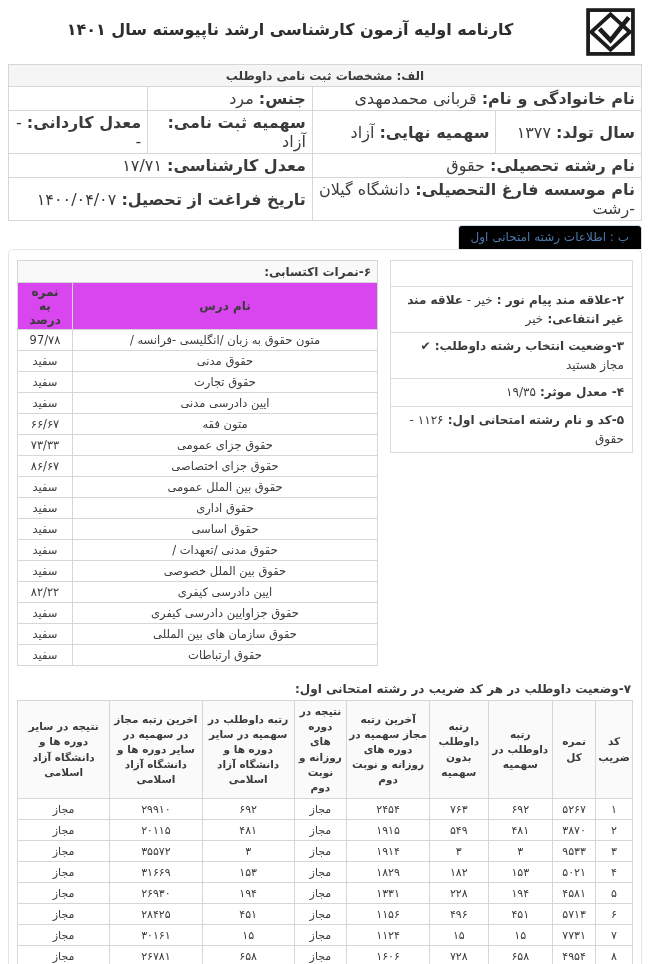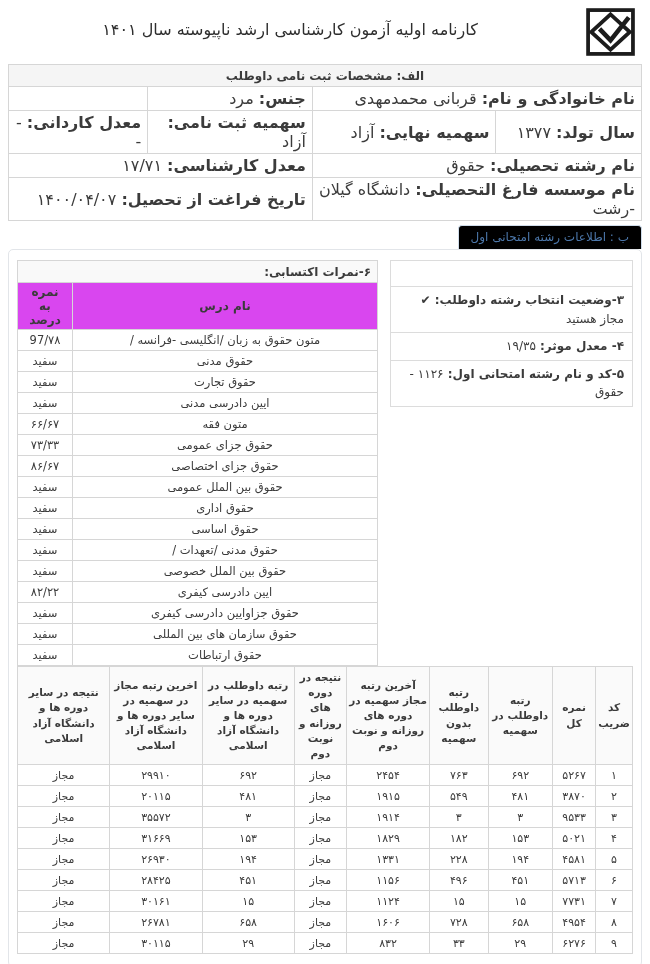--- a/index.html
+++ b/index.html
@@ -7,21 +7,21 @@
   body {
     width:650px; min-height:964px;
     font-family:"DejaVu Sans","Liberation Sans",sans-serif;
     color:#3b3b3b; font-size:12px;
     padding:6px 8px 10px;
   }
   
   .hdr { position:relative; height:52px; margin-bottom:6px; }
   .hdr-title {
     position:absolute; top:14px; right:70px; left:0;
-    text-align:center; font-size:16px; font-weight:normal; color:#2e2e2e;
+    text-align:center; font-size:16px; font-weight:bold; color:#2e2e2e;
   }
   .hdr-logo { position:absolute; top:2px; left:auto; right:4px; width:56px; height:48px; }
   
   table { border-collapse:collapse; width:100%; }
   td,th { border:1px solid #d6d6d6; padding:2px 6px; vertical-align:middle; }
   .lbl { font-weight:bold; }
   
   .secA td { height:21px; font-size:16px; text-align:right; }
   .secA .sec-hd { background:#f5f5f5; text-align:center; font-weight:bold; height:22px;margin-left:36px; }
   
@@ -103,20 +103,21 @@
 
 <div class="badge-wrap">
   <span class="badge">ب : اطلاعات رشته امتحانی اول</span>
 </div>
 
 <div class="panelB">
   <div class="b-flex">
 
     <div class="info-box">
         <div class="info-row blank"></div>
+        <div class="info-row"><span class="lbl">۲-علاقه مند پیام نور : </span><span>خیر</span><span> - </span><span class="lbl">علاقه مند غیر انتفاعی: </span><span>خیر</span></div>
         <div class="info-row"><span class="lbl">۳-وضعیت انتخاب رشته داوطلب: </span><span>✔</span><span> مجاز هستید</span></div>
         <div class="info-row"><span class="lbl">۴- معدل موثر: </span><span>۱۹/۳۵</span></div>
         <div class="info-row"><span class="lbl">۵-کد و نام رشته امتحانی اول: </span><span>۱۱۲۶ - حقوق</span></div>
       </div>
 
     <div class="scores-wrap">
       <table class="scores">
         <thead>
           <tr>
             <th class="t-title" colspan="2">۶-نمرات اکتسابی:</th>
@@ -189,20 +190,21 @@
             </tr>
             <tr>
               <td class="course">حقوق ارتباطات</td>
               <td class="score">سفید</td>
             </tr>
           </tbody>
       </table>
     </div>
   </div>
 
+  <div class="res-title">۷-وضعیت داوطلب در هر کد ضریب در رشته امتحانی اول:</div>
   <table class="results">
     <colgroup>
         <col style="width: 6%;">
         <col style="width: 7%;">
         <col style="width: 10.5%;">
         <col style="width: 9.5%;">
         <col style="width: 13.5%;">
         <col style="width: 8.5%;">
         <col style="width: 15%;">
         <col style="width: 15%;">

